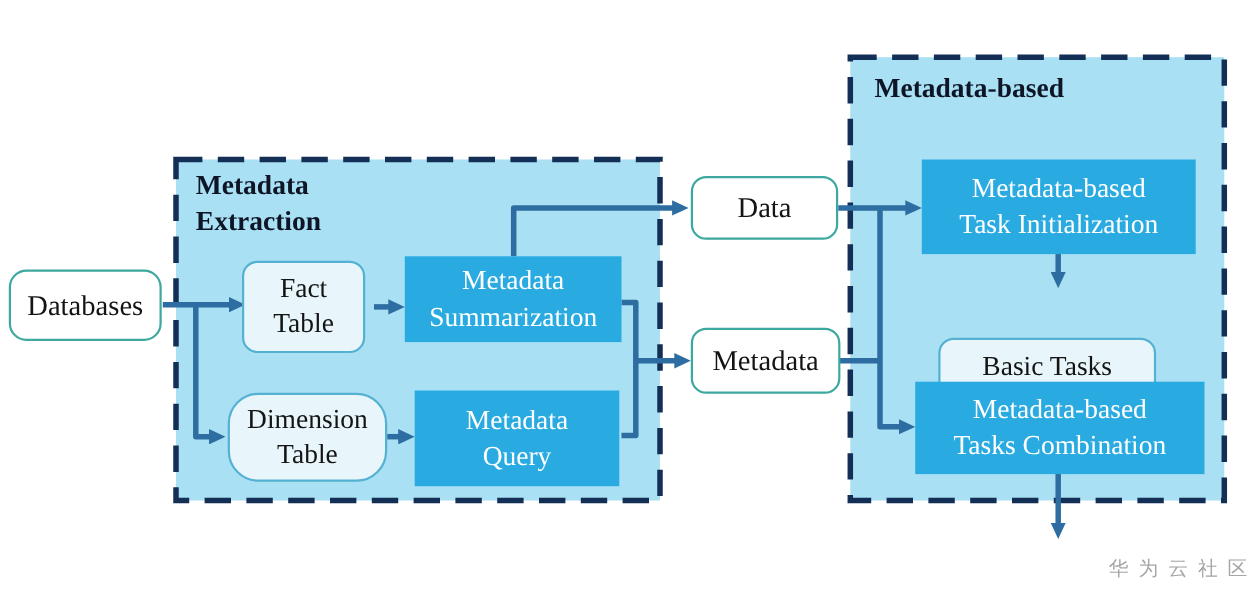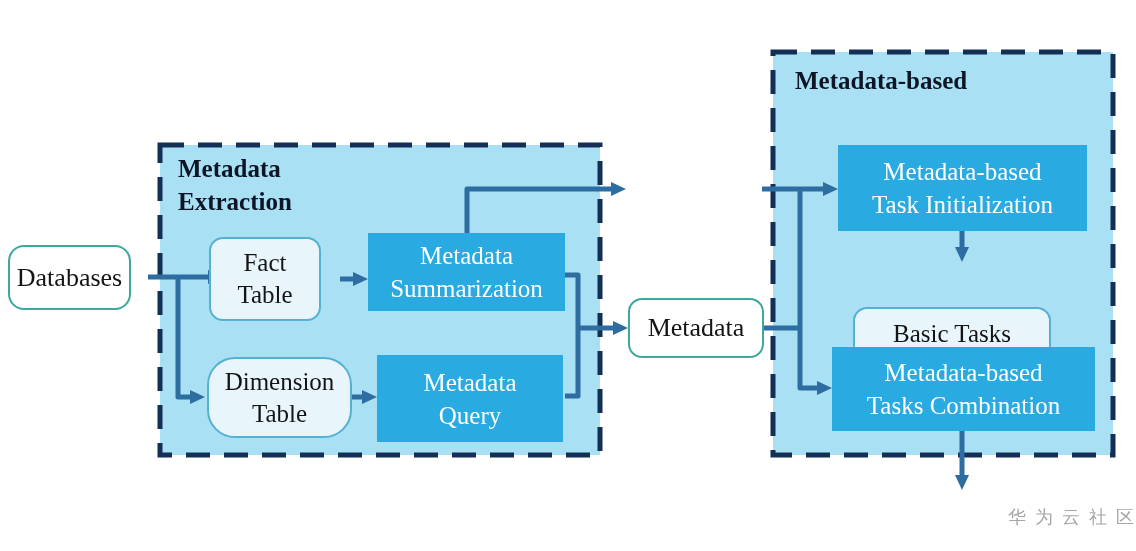--- a/index.html
+++ b/index.html
@@ -74,44 +74,47 @@
   </svg>
 
   <div class="container-title" style="left:178px;top:152px;">
     <span>Metadata</span>
     <span>Extraction</span>
   </div>
   <div class="container-title" style="left:795px;top:64px;">
     <span>Metadata-based</span>
   </div>
 
-  <div class="node io" style="left:8px;top:245px;width:123px;height:65px;">
+  <div class="node io" style="left:8px;top:245px;width:139px;height:65px;">
     <span>Databases</span>
   </div>
 
-  <div class="node subio" style="left:209px;top:237px;width:112px;height:84px;">
+  <div class="node subio" style="left:220px;top:237px;width:112px;height:84px;">
     <span>Fact</span>
     <span>Table</span>
   </div>
 
   <div class="node process" style="left:368px;top:233px;width:197px;height:78px;">
     <span>Metadata</span>
     <span>Summarization</span>
   </div>
 
   <div class="node subio" style="left:207px;top:357px;width:145px;height:81px;border-radius:28px;">
     <span>Dimension</span>
     <span>Table</span>
   </div>
 
   <div class="node process" style="left:377px;top:355px;width:186px;height:87px;">
     <span>Metadata</span>
     <span>Query</span>
   </div>
 
+  <div class="node io" style="left:628px;top:160px;width:134px;height:58px;border-radius:14px;">
+    <span>Data</span>
+  </div>
 
   <div class="node io" style="left:628px;top:298px;width:136px;height:60px;border-radius:14px;">
     <span>Metadata</span>
   </div>
 
   <div class="node process" style="left:838px;top:145px;width:249px;height:86px;">
     <span>Metadata-based</span>
     <span>Task Initialization</span>
   </div>
 

